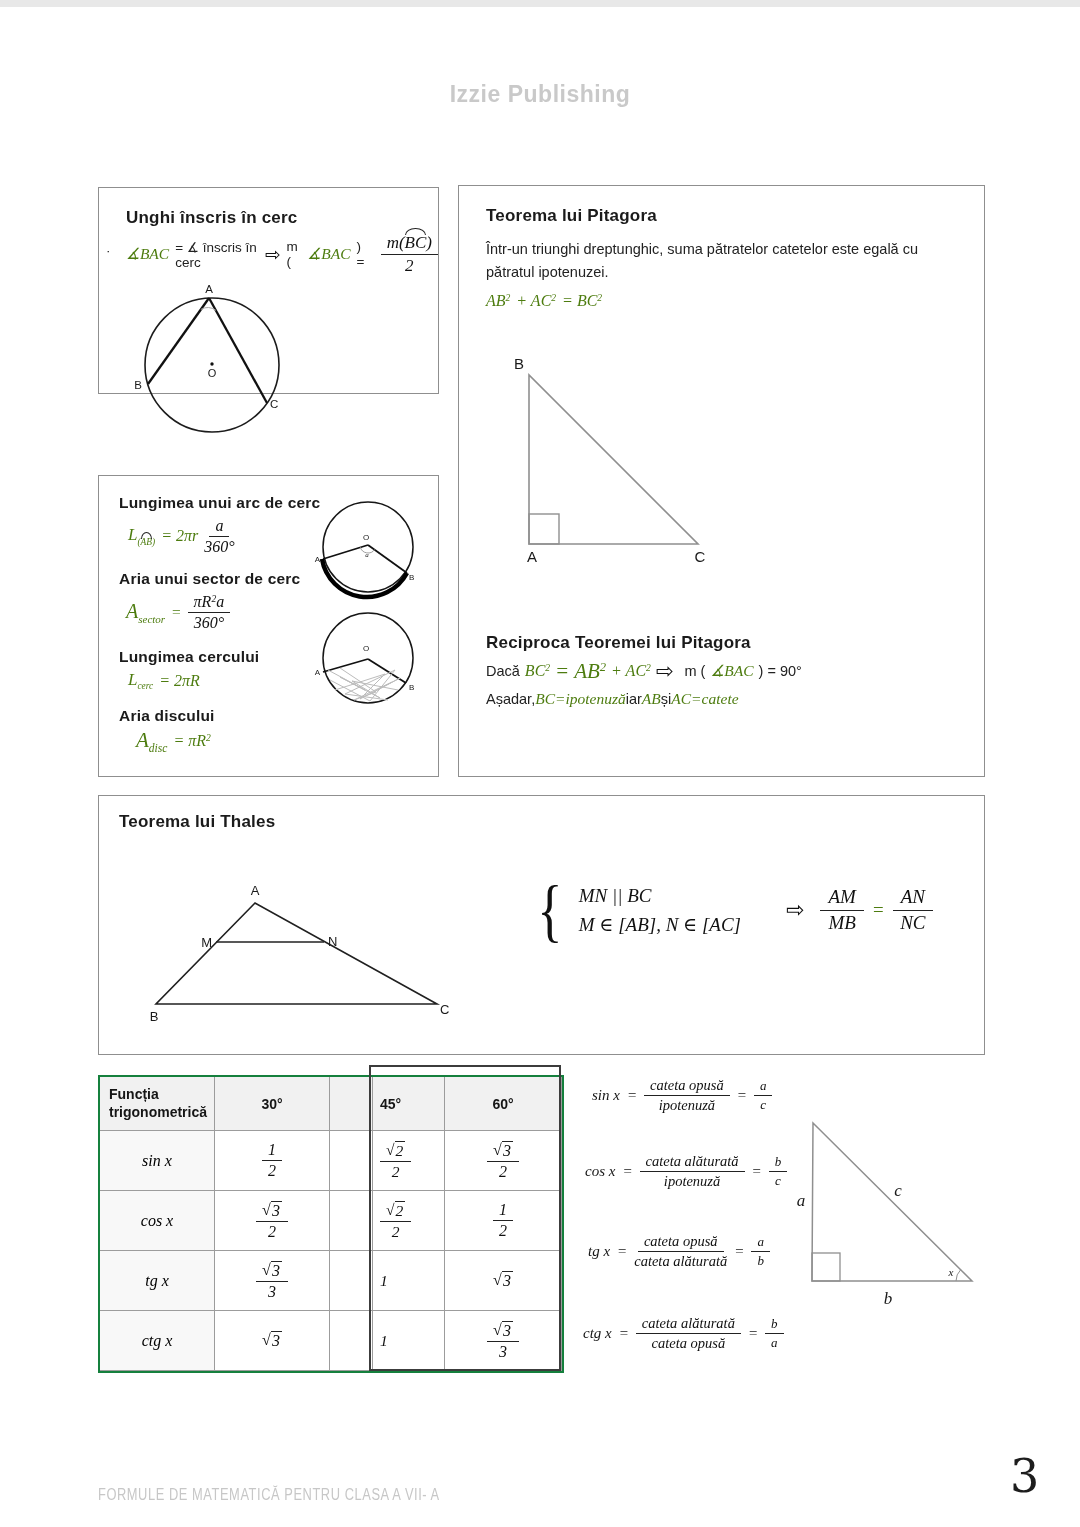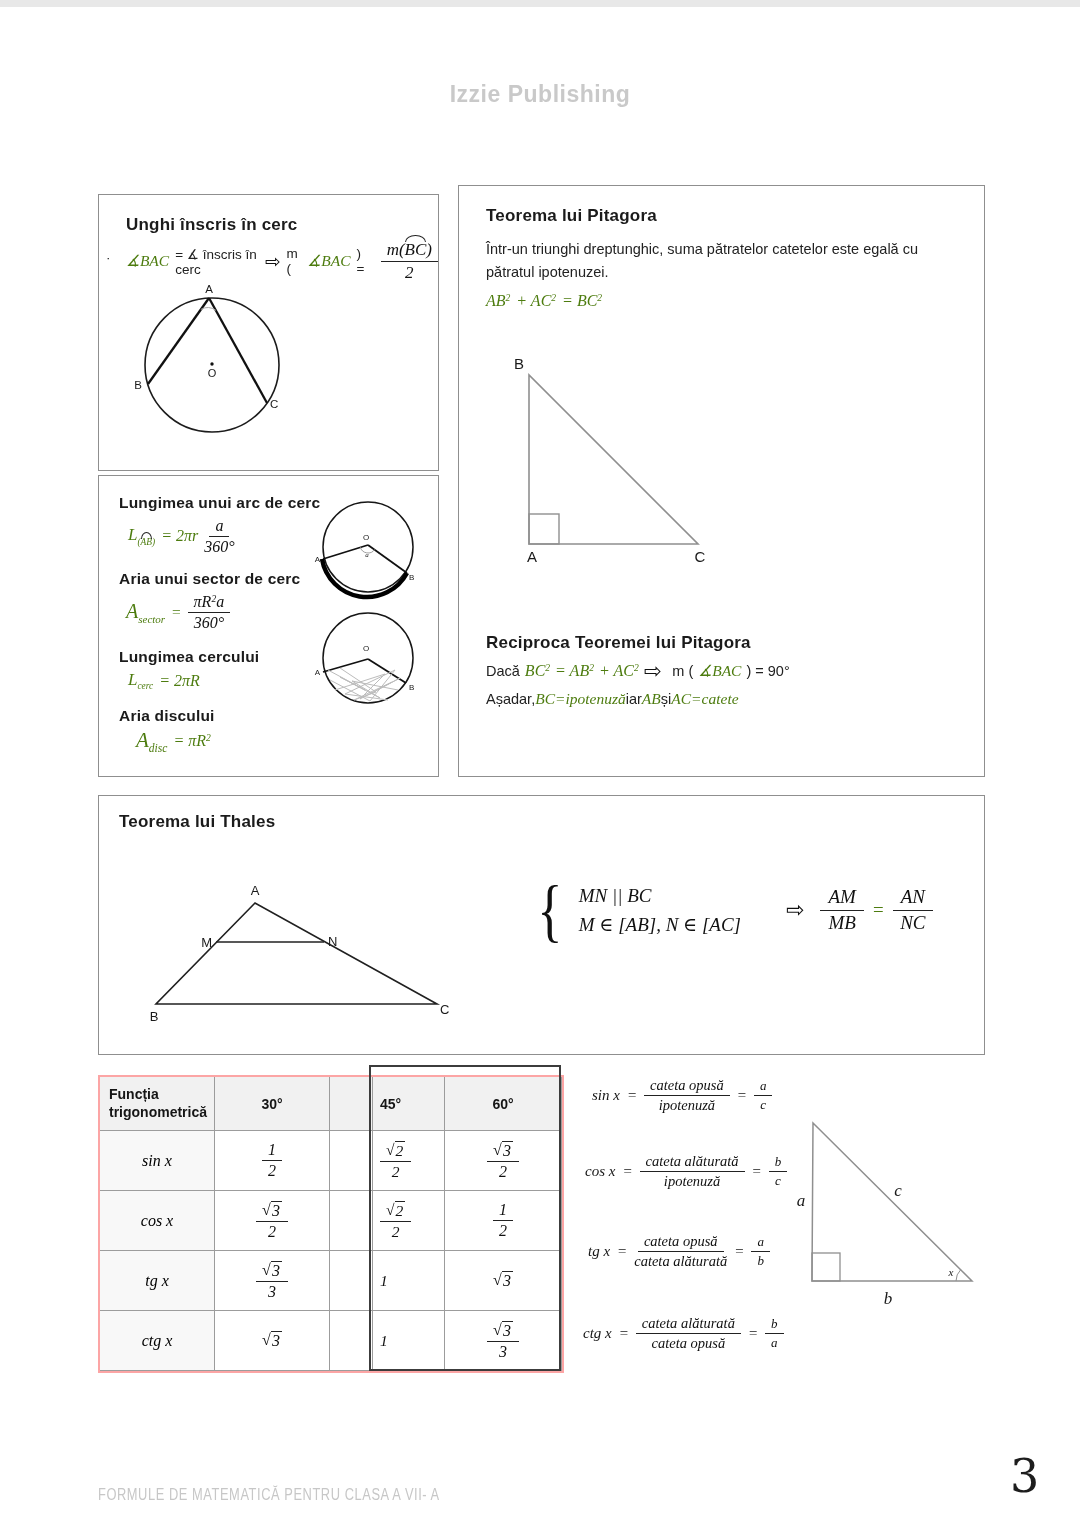--- a/index.html
+++ b/index.html
@@ -36,21 +36,21 @@
   #footer-text{position:absolute;left:98px;top:1479px;font:400 14px var(--sans);color:#c7c7c7;letter-spacing:.6px;transform:scale(.92,1.12);transform-origin:left center;}
   #page-num{position:absolute;left:1010px;top:1442px;font:400 46px "DejaVu Serif",serif;color:#1d1d1d;}
   
   .frow{position:absolute;display:flex;align-items:center;gap:6px;}
   svg text{font-family:var(--sans);fill:#1a1a1a;}
   svg .ser{font-family:var(--serif);font-style:italic;}
   
   #trig-table{position:absolute;left:98px;top:1068px;display:grid;
     grid-template-columns:115px 115px 43px 72px 117px;
     grid-template-rows:54px repeat(4,60px);
-    border:2px solid #fca5a5;background:#f9a8d4;}
+    border:2px solid #15803d;background:#f9a8d4;}
   #trig-table .cell{border-right:1px solid #9c9c9c;border-bottom:1px solid #9c9c9c;display:flex;align-items:center;justify-content:center;background:#fff;}
   #trig-table .head{background:#f1f1f1;font:700 14px var(--sans);color:#151515;}
   #trig-table .head.c0{justify-content:flex-start;text-align:left;padding-left:9px;line-height:1.25;}
   #trig-table .fn{background:#f8f8f8;font:italic 16px var(--serif);}
   #trig-table .c3{justify-content:flex-start;padding-left:7px;}
   #trig-table .c4 .frac,#trig-table .c1 .frac{font-size:16px;}
   #overlay-4560{position:absolute;left:369px;top:1058px;width:192px;height:306px;border:2px solid #3c3c3c;pointer-events:none;}
   
   .def{position:absolute;display:flex;align-items:center;gap:7px;font:italic 15px var(--serif);color:#161616;}
   .def .frac{font-size:14.5px;}
@@ -62,21 +62,21 @@
   .bigfrac{font-size:19px;}
   .bigfrac .ftop{border-bottom-width:1.5px;padding:0 8px 2px;}
 </style>
 </head>
 <body>
 
 <div class="page">
 
   <div id="brand">Izzie Publishing</div>
 
-  <div class="box" style="left:98px;top:187px;width:341px;height:277px;">
+  <div class="box" style="left:98px;top:180px;width:341px;height:207px;">
     <div class="btitle" style="left:27px;top:20px;">Unghi înscris în cerc</div>
     <span class="plain abs" style="left:7px;top:55px;">·</span>
     <div class="frow" style="left:27px;top:40px;height:52px;">
       <span class="m">∡BAC</span>
       <span class="plain">= ∡ înscris în cerc</span>
       <span class="arrow">⇨</span>
       <span class="plain">m (</span>
       <span class="m">∡BAC</span>
       <span class="plain">) =</span>
       <span class="frac" style="font-size:17px;margin-left:6px;">
@@ -166,21 +166,21 @@
     <div class="plain abs" style="left:27px;top:52px;width:455px;font-size:14.5px;line-height:1.6;">Într-un triunghi dreptunghic, suma pătratelor catetelor este egală cu pătratul ipotenuzei.</div>
     <div class="frow" style="left:27px;top:106px;">
       <span class="m" style="font-size:16px;"><span>AB</span><span class="sup">2</span></span>
       <span class="m" style="font-size:16px;"><span> + AC</span><span class="sup">2</span></span>
       <span class="m" style="font-size:16px;"><span> = BC</span><span class="sup">2</span></span>
     </div>
     <div class="btitle" style="left:27px;top:447px;">Reciproca Teoremei lui Pitagora</div>
     <div class="frow" style="left:27px;top:472px;height:26px;gap:5px;">
       <span class="plain" style="font-size:14.5px;">Dacă</span>
       <span class="m" style="font-size:16px;"><span>BC</span><span class="sup">2</span></span>
-      <span class="m" style="font-size:16px;text-align:center;"><span>= AB</span><span class="sup">2</span></span>
+      <span class="m" style="font-size:21px;text-align:center;"><span>= AB</span><span class="sup">2</span></span>
       <span class="m" style="font-size:16px;"><span>+ AC</span><span class="sup">2</span></span>
       <span class="arrow" style="font-size:21px;">⇨</span>
       <span class="plain" style="font-size:14.5px;margin-left:6px;">m (</span>
       <span class="m">∡BAC</span>
       <span class="plain" style="font-size:14.5px;">) = 90°</span>
     </div>
     <div class="frow" style="left:27px;top:504px;gap:0;">
       <span class="plain" style="font-size:14.5px;">Așadar,</span>
       <span class="m">BC</span>
       <span class="m">=</span>

